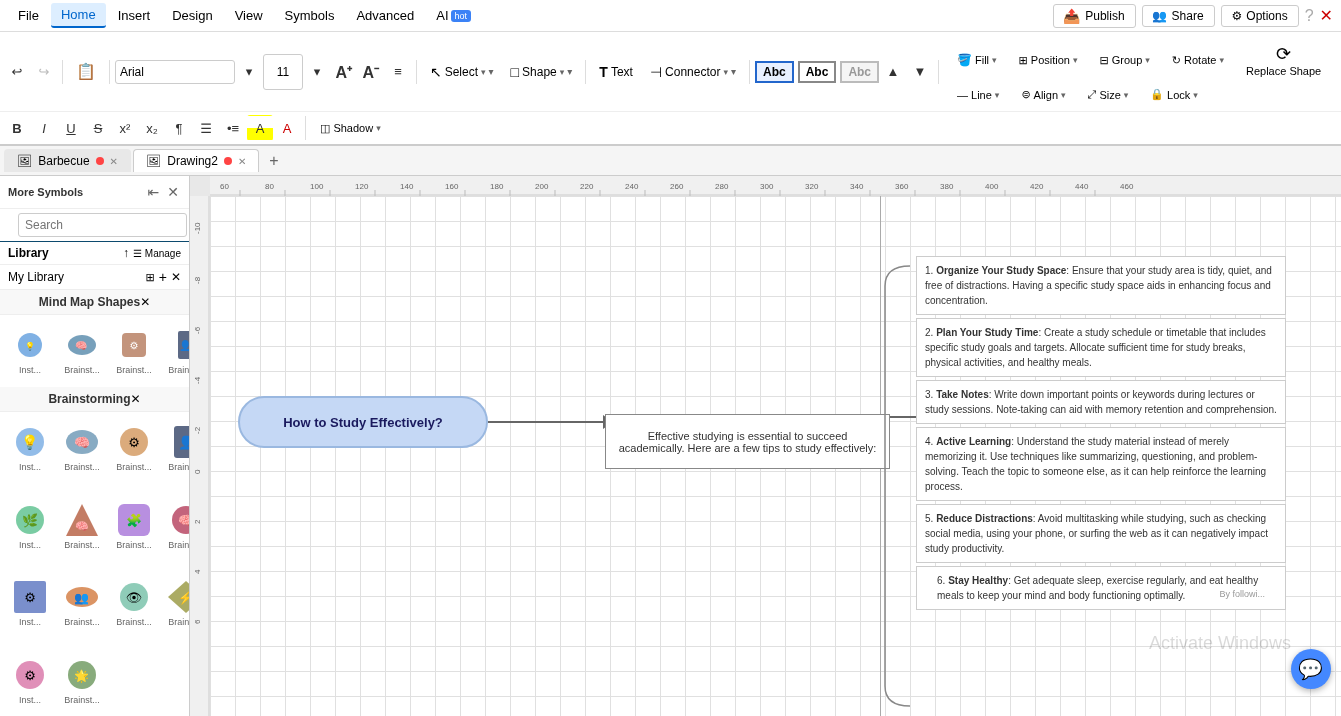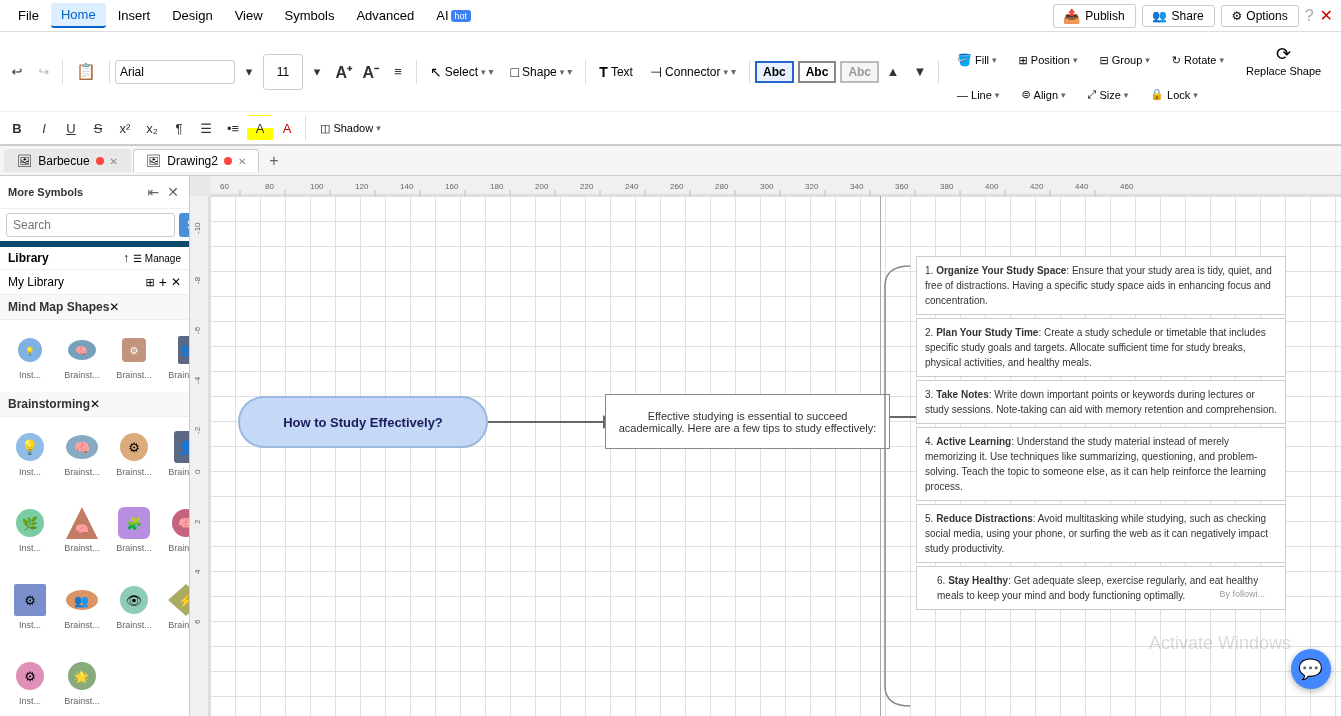--- a/index.html
+++ b/index.html
@@ -56,41 +56,41 @@
     }
     .panel-header {
       display: flex; align-items: center; justify-content: space-between;
       padding: 6px 8px; background: #fff; border-bottom: 1px solid #eee;
     }
     .panel-title { font-size: 11px; font-weight: 600; color: #333; }
     .panel-actions { display: flex; gap: 4px; }
     .panel-btn { cursor: pointer; color: #666; font-size: 14px; padding: 2px; }
 
     .search-row {
-      display: flex; align-items: center; padding: 4px 6px; gap: 4px;
-      border-bottom: 6px solid #0c4a6e;
+      display: flex; align-items: center; padding: 4px 18px; gap: 4px;
+      border-bottom: 1px solid #0c4a6e;
     }
     .search-input {
       flex: 1; border: 1px solid #ccc; border-radius: 3px; padding: 3px 6px;
       font-size: 12px; height: 24px;
     }
     .search-btn {
       background: #4a90d9; color: white; border: none; border-radius: 3px;
       padding: 3px 8px; font-size: 12px; cursor: pointer; height: 24px;
     }
 
     .library-section {
       padding: 4px 8px; border-bottom: 1px solid #eee;
       display: flex; align-items: center; justify-content: space-between;
     }
     .lib-title { font-size: 12px; font-weight: 600; }
     .lib-actions { display: flex; align-items: center; gap: 4px; }
 
     .section-header {
-      display: flex; align-items: center; justify-content: flex-start;
+      display: flex; align-items: center; justify-content: center;
       padding: 5px 8px; background: #f8f8f8; border-bottom: 1px solid #eee;
       cursor: pointer;
     }
     .section-name { font-size: 12px; font-weight: 600; color: #333; }
 
     .shapes-grid {
       display: grid; grid-template-columns: repeat(4, 1fr); gap: 4px;
       padding: 8px 6px; overflow-y: auto;
     }
     .shape-item {
@@ -129,21 +129,21 @@
     
     .canvas-shape-bubble {
       position: absolute; background: #c5d8f5; border-radius: 30px;
       display: flex; align-items: center; justify-content: center;
       font-size: 14px; font-weight: bold; color: #1a1a5e; text-align: center;
       padding: 10px 20px; border: 2px solid #9ab8e0;
     }
     .canvas-shape-rect {
       position: absolute; background: #fff; border: 1px solid #888;
       display: flex; align-items: center; justify-content: center;
-      font-size: 11px; color: #333; text-align: center; padding: 8px;
+      font-size: 11px; color: #333; text-align: center; padding: 8px; margin-top: 20px;
     }
 
     
     .full-toolbar {
       background: #fff;
       border-bottom: 2px solid #ccc;
     }
     .tb-row1, .tb-row2 {
       display: flex; align-items: center; gap: 1px; padding: 2px 4px;
       border-bottom: 1px solid #eee; min-height: 32px;

